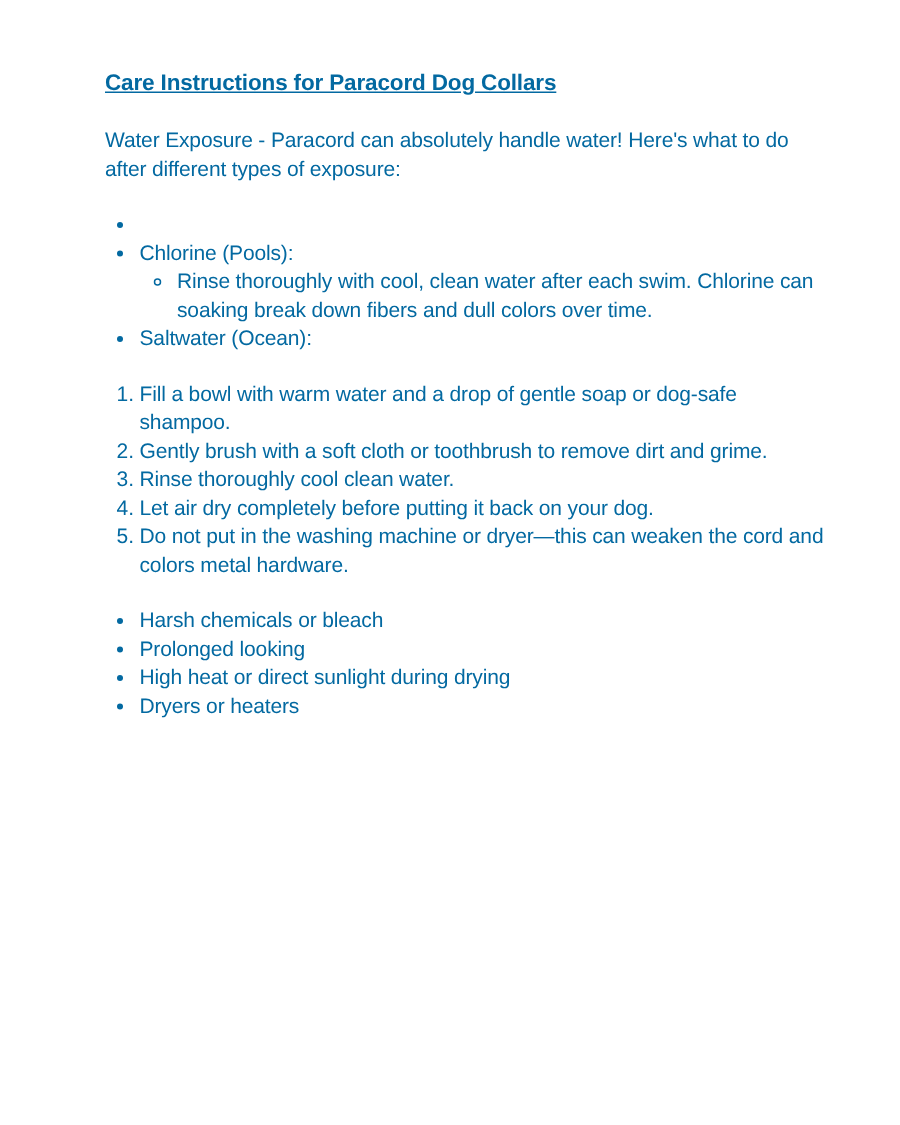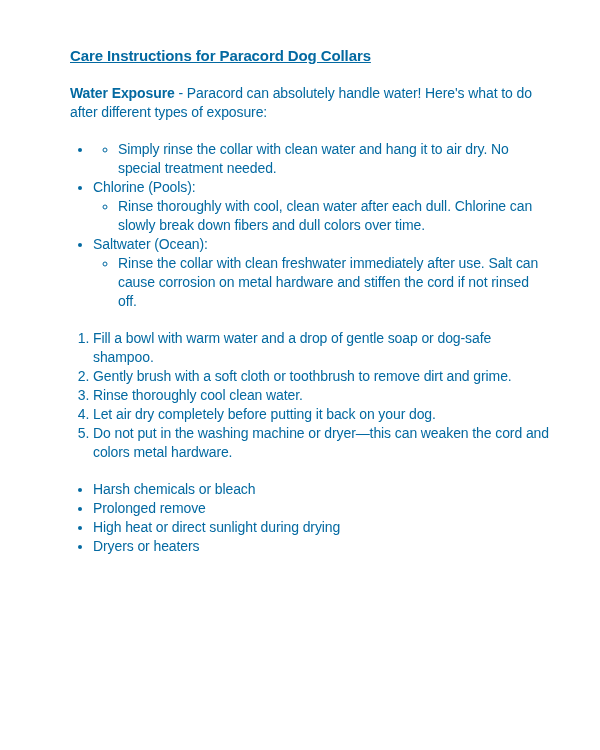--- a/index.html
+++ b/index.html
@@ -28,21 +28,21 @@
     font-size: 15px;
     line-height: 20px;
     font-weight: 700;
     text-decoration: underline;
     margin: 0 0 18px 0;
   }
   p {
     margin: 18px 0;
   }
   strong {
-    font-weight: 700;
+    font-weight: 400;
     text-align: center;
   }
   ul.bullet-list {
     list-style: disc outside;
     margin: 18px 0;
     padding: 0 0 0 23px;
   }
   ul.bullet-list ul {
     list-style: circle outside;
     margin: 0;
@@ -73,41 +73,31 @@
 
     <h1 class="doc-title">Care Instructions for Paracord Dog Collars</h1>
 
 
     <p>
       <strong>Water Exposure</strong><span> - Paracord can absolutely handle water! Here's what to do after different types of exposure:</span>
     </p>
 
     <ul class="bullet-list">
       <li>
-        <ul>
-          <li>
-            <span>Simply rinse the collar with clean water and hang it to air dry. No special treatment needed.</span>
-          </li>
-        </ul>
       </li>
       <li>
         <span>Chlorine (Pools):</span>
         <ul>
           <li>
-            <span>Rinse thoroughly with cool, clean water after each dull. Chlorine can slowly break down fibers and dull colors over time.</span>
+            <span>Rinse thoroughly with cool, clean water after each swim. Chlorine can soaking break down fibers and dull colors over time.</span>
           </li>
         </ul>
       </li>
       <li>
         <span>Saltwater (Ocean):</span>
-        <ul>
-          <li>
-            <span>Rinse the collar with clean freshwater immediately after use. Salt can cause corrosion on metal hardware and stiffen the cord if not rinsed off.</span>
-          </li>
-        </ul>
       </li>
     </ul>
 
 
     <ol class="step-list">
       <li>
         <span>Fill a bowl with warm water and a drop of gentle soap or dog-safe shampoo.</span>
       </li>
       <li>
         <span>Gently brush with a soft cloth or toothbrush to remove dirt and grime.</span>
@@ -122,21 +112,21 @@
         <span>Do not put in the washing machine or dryer—this can weaken the cord and colors metal hardware.</span>
       </li>
     </ol>
 
 
     <ul class="avoid-list">
       <li>
         <span>Harsh chemicals or bleach</span>
       </li>
       <li>
-        <span>Prolonged remove</span>
+        <span>Prolonged looking</span>
       </li>
       <li>
         <span>High heat or direct sunlight during drying</span>
       </li>
       <li>
         <span>Dryers or heaters</span>
       </li>
     </ul>
 
   </div>

